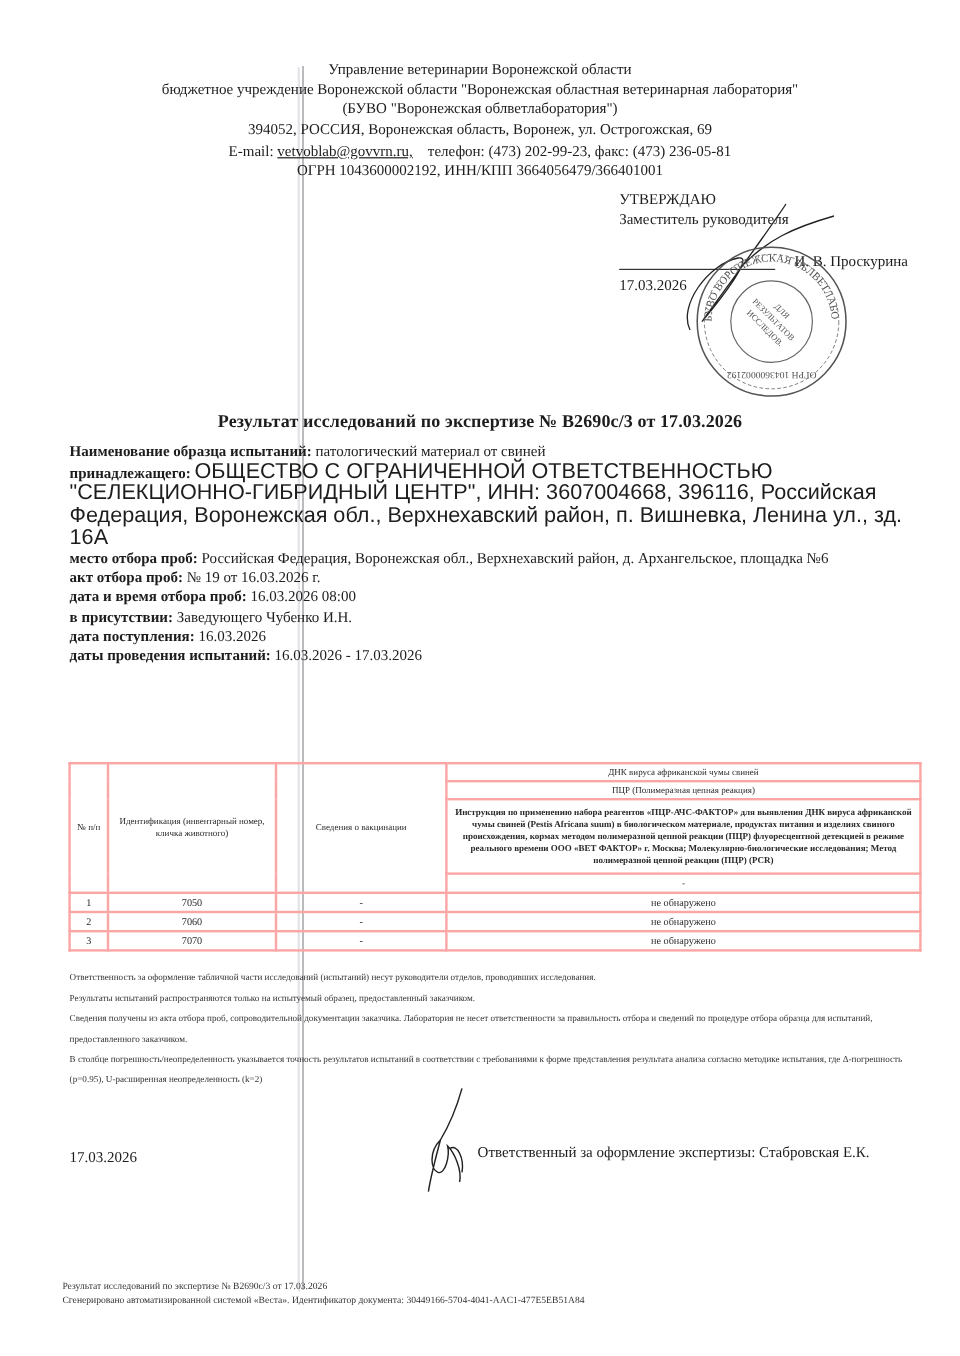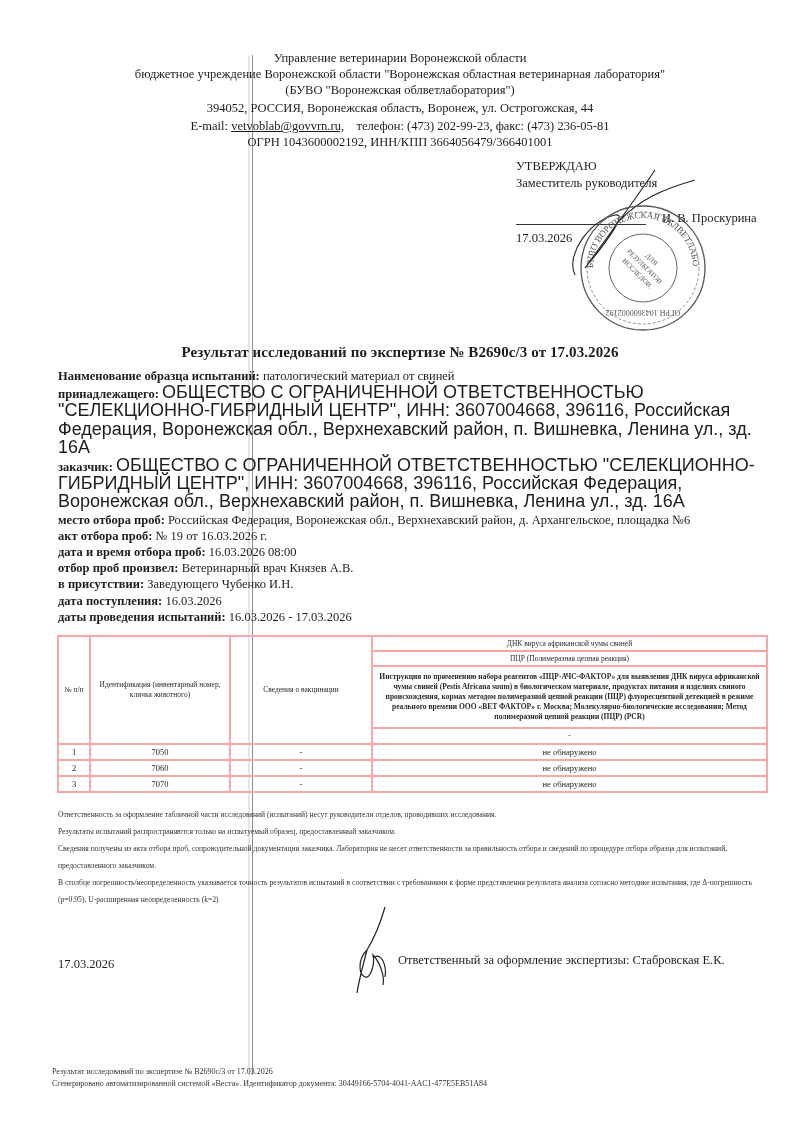--- a/index.html
+++ b/index.html
@@ -67,21 +67,21 @@
 </style>
 </head>
 <body>
 
 <div class="scan-line2"></div>
 <div class="scan-line"></div>
 
 <div class="header-line l1">Управление ветеринарии Воронежской области</div>
 <div class="header-line l2">бюджетное учреждение Воронежской области "Воронежская областная ветеринарная лаборатория"</div>
 <div class="header-line l3">(БУВО "Воронежская облветлаборатория")</div>
-<div class="header-line l4">394052, РОССИЯ, Воронежская область, Воронеж, ул. Острогожская, 44</div>
+<div class="header-line l4">394052, РОССИЯ, Воронежская область, Воронеж, ул. Острогожская, 69</div>
 <div class="header-line l5">
   <span>E-mail:</span>
   <span class="email">vetvoblab@govvrn.ru,</span>
   &nbsp;&nbsp;
   <span>телефон: (473) 202-99-23, факс: (473) 236-05-81</span>
 </div>
 <div class="header-line l6">ОГРН 1043600002192, ИНН/КПП 3664056479/366401001</div>
 
 <div class="approve">
   <div>УТВЕРЖДАЮ</div>
@@ -107,25 +107,23 @@
   <text x="65" y="80" font-size="7" fill="#555" text-anchor="middle" font-family="Liberation Serif, serif" transform="rotate(45 65 80)">РЕЗУЛЬТАТОВ</text>
   <text x="65" y="90" font-size="7" fill="#555" text-anchor="middle" font-family="Liberation Serif, serif" transform="rotate(45 65 80)">ИССЛЕДОВ.</text>
   <text x="65" y="134" font-size="8" fill="#555" text-anchor="middle" font-family="Liberation Serif, serif" transform="rotate(180 65 128)">ОГРН 1043600002192</text>
 </svg>
 
 <div class="doc-title">Результат исследований по экспертизе № В2690с/3 от 17.03.2026</div>
 
 <div class="fields">
   <p><b>Наименование образца испытаний:</b> <span>патологический материал от свиней</span></p>
   <p><b>принадлежащего:</b> <span class="sans">ОБЩЕСТВО С ОГРАНИЧЕННОЙ ОТВЕТСТВЕННОСТЬЮ "СЕЛЕКЦИОННО-ГИБРИДНЫЙ ЦЕНТР", ИНН: 3607004668, 396116, Российская Федерация, Воронежская обл., Верхнехавский район, п. Вишневка, Ленина ул., зд. 16А</span></p>
-  <p><b>заказчик:</b> <span class="sans">ОБЩЕСТВО С ОГРАНИЧЕННОЙ ОТВЕТСТВЕННОСТЬЮ "СЕЛЕКЦИОННО-ГИБРИДНЫЙ ЦЕНТР", ИНН: 3607004668, 396116, Российская Федерация, Воронежская обл., Верхнехавский район, п. Вишневка, Ленина ул., зд. 16А</span></p>
   <p><b>место отбора проб:</b> <span>Российская Федерация, Воронежская обл., Верхнехавский район, д. Архангельское, площадка №6</span></p>
   <p><b>акт отбора проб:</b> <span>№ 19 от 16.03.2026 г.</span></p>
   <p><b>дата и время отбора проб:</b> <span>16.03.2026 08:00</span></p>
-  <p><b>отбор проб произвел:</b> <span>Ветеринарный врач Князев А.В.</span></p>
   <p><b>в присутствии:</b> <span>Заведующего Чубенко И.Н.</span></p>
   <p><b>дата поступления:</b> <span>16.03.2026</span></p>
   <p><b>даты проведения испытаний:</b> <span>16.03.2026 - 17.03.2026</span></p>
 </div>
 
 <table class="results">
   <tbody>
       <tr class="hsub">
     <td class="num" rowspan="4">№ п/п</td>
     <td class="ident" rowspan="4">Идентификация (инвентарный номер, кличка животного)</td>

